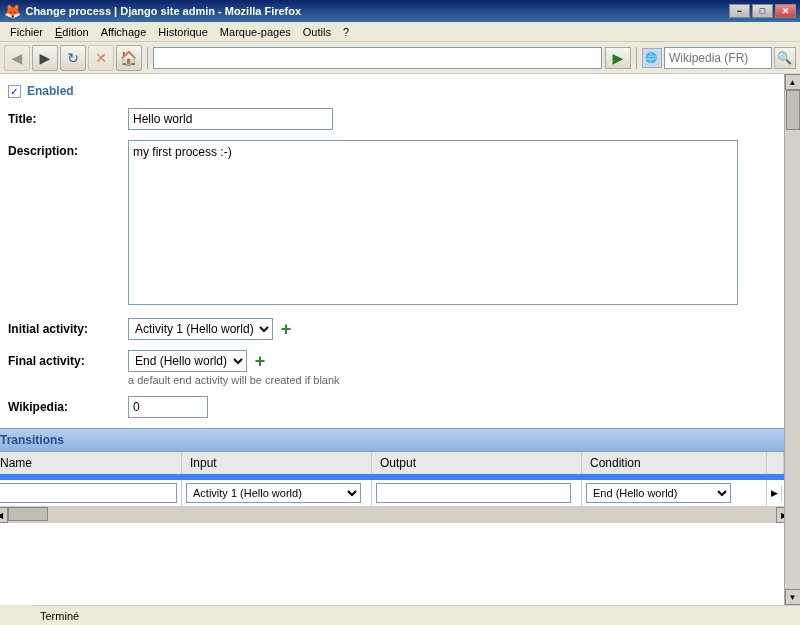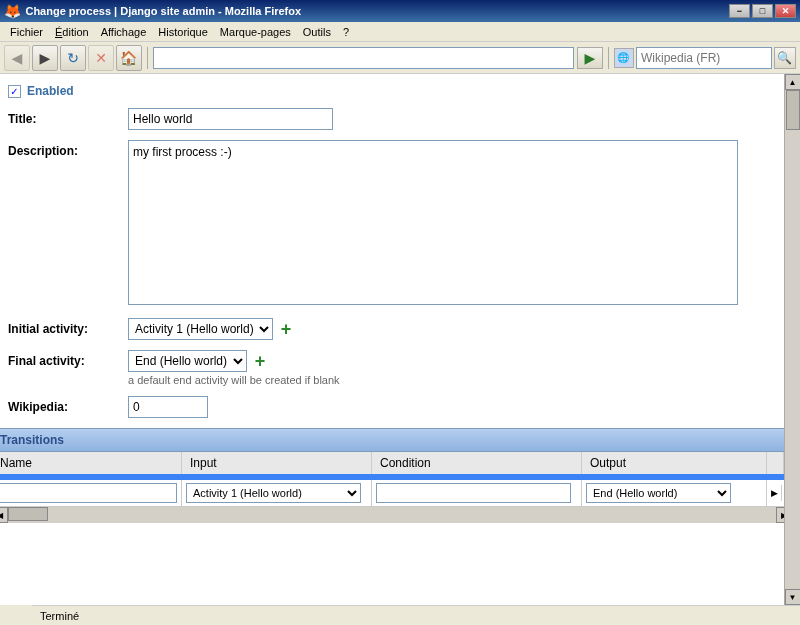--- a/index.html
+++ b/index.html
@@ -90,21 +90,21 @@
       cursor: pointer;
       color: #2a7a2a;
       font-size: 14px;
     }
     .search-area {
       display: flex;
       align-items: center;
       gap: 2px;
     }
     .search-input {
-      width: 136px;
+      width: 108px;
       height: 22px;
       border: 1px solid #7f9db9;
       padding: 0 4px;
       font-size: 11px;
     }
     .search-btn {
       width: 22px; height: 22px;
       background: linear-gradient(to bottom, #f5f4ef, #ddd9c9);
       border: 1px solid #aaa;
       display: flex; align-items: center; justify-content: center;
@@ -426,22 +426,22 @@
       <div class="field-value">
         <input type="text" class="priority-input" value="0" style="">
       </div>
     </div>
 
     <div class="transitions-header">Transitions</div>
 
     <div class="table-header">
       <div class="table-header-cell">Name</div>
       <div class="table-header-cell">Input</div>
+      <div class="table-header-cell">Output</div>
       <div class="table-header-cell">Condition</div>
-      <div class="table-header-cell">Output</div>
       <div class="table-header-cell"></div>
     </div>
 
     <div class="table-row">
       <div class="table-cell">
         <input type="text" value="" style="">
       </div>
       <div class="table-cell">
         <select style="width:175px;">
           <option>Activity 1 (Hello world)</option>

